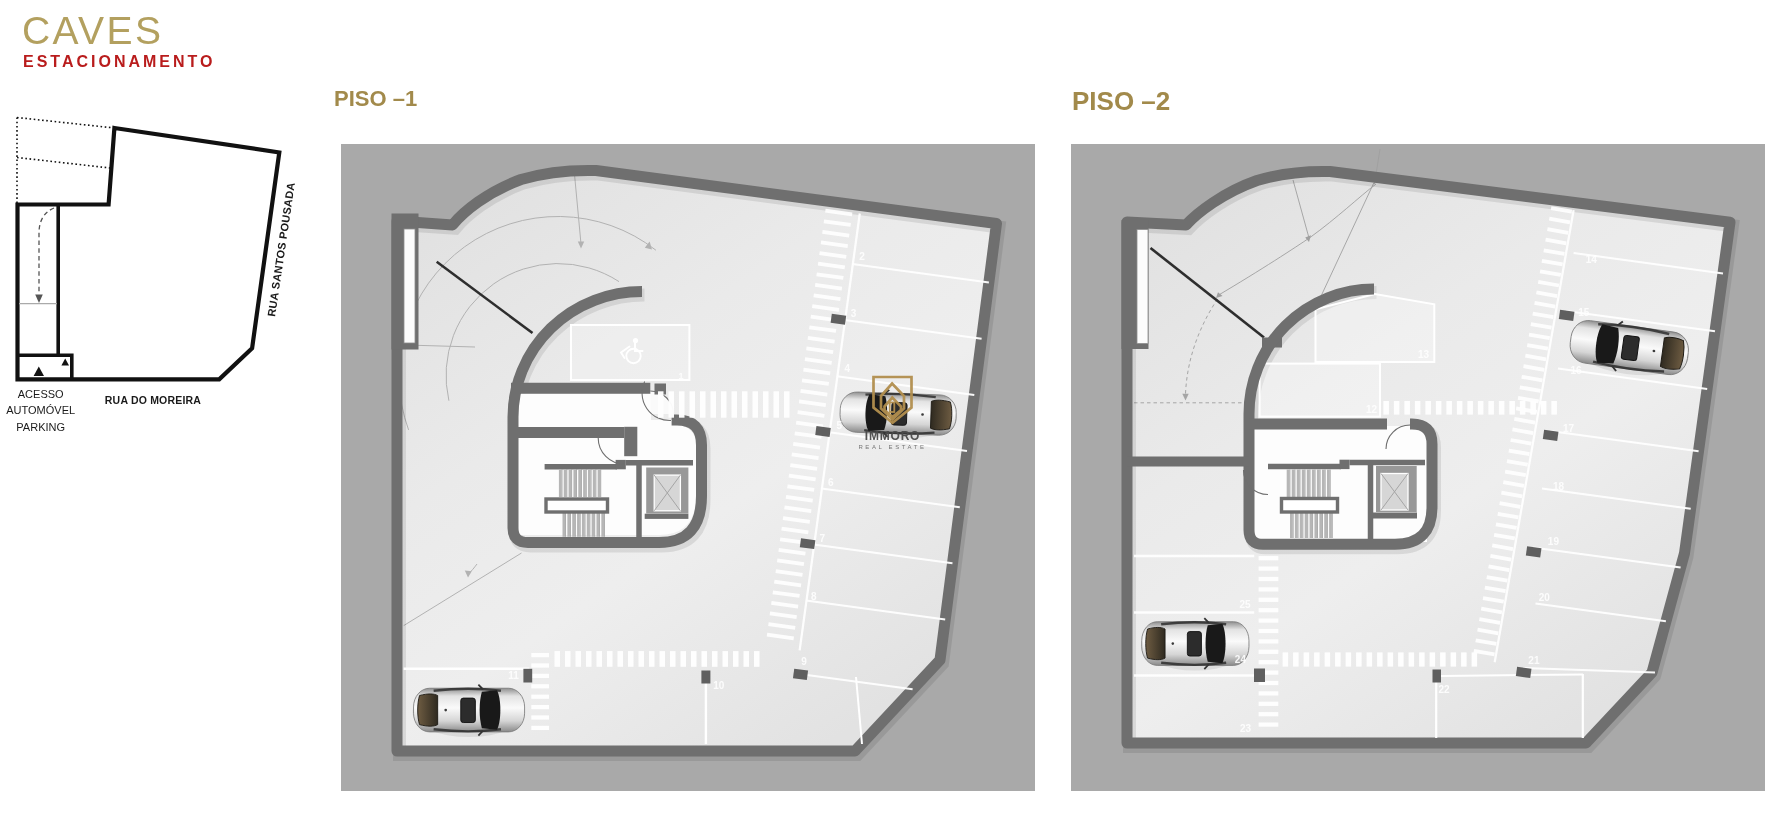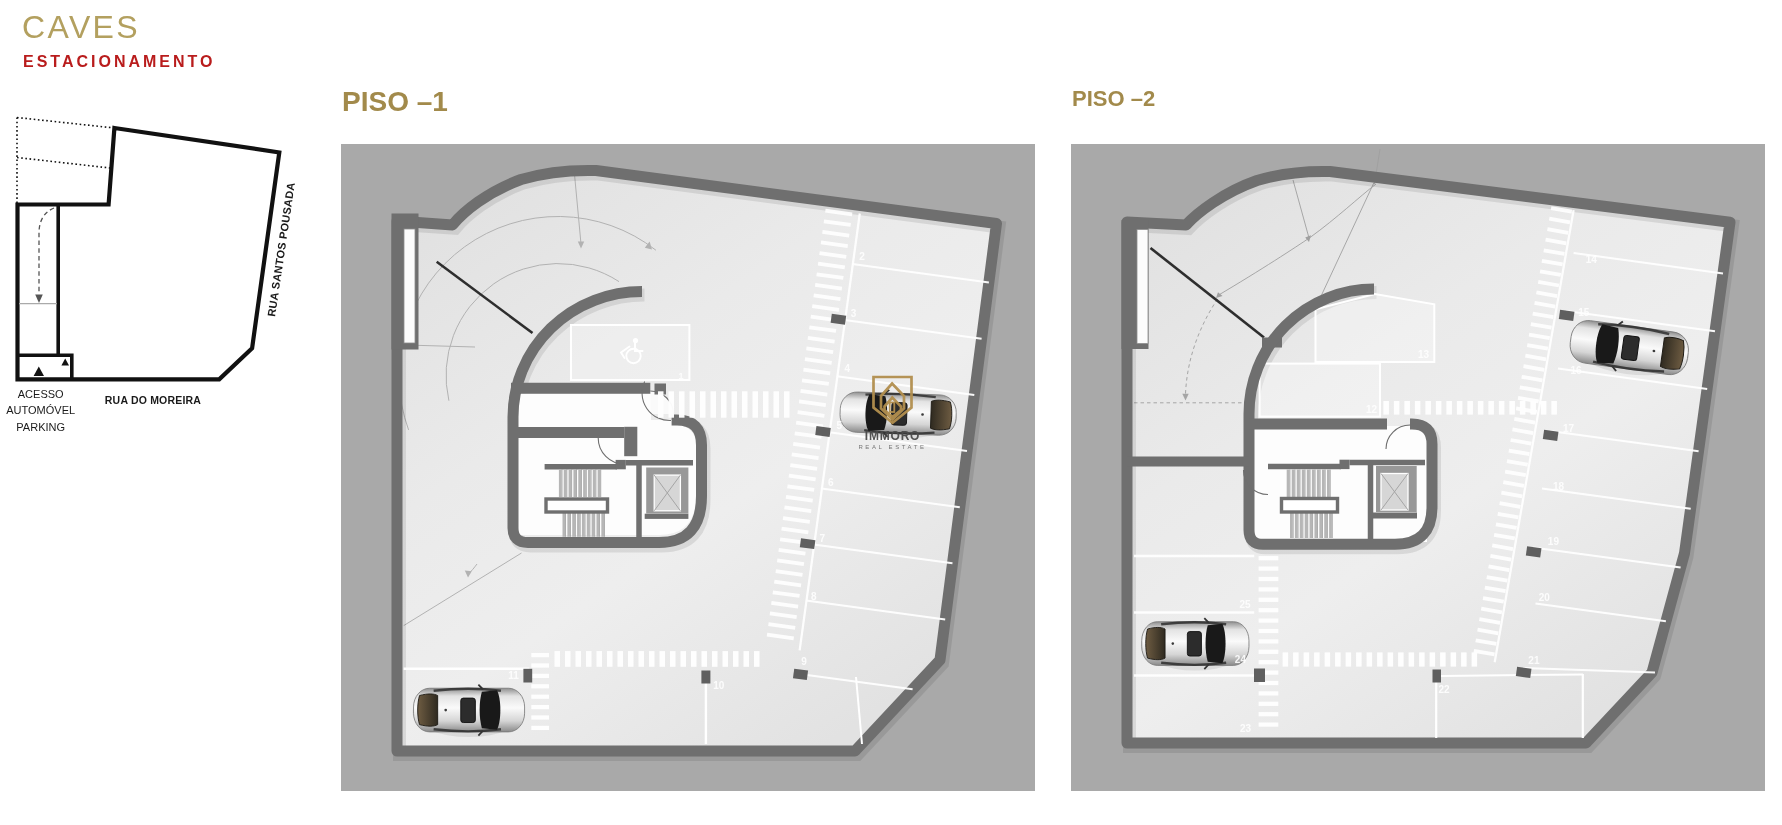--- a/index.html
+++ b/index.html
@@ -2,27 +2,27 @@
 <html><head>
 <meta charset="utf-8">
 <style>
 html,body{margin:0;padding:0;background:#ffffff;width:1782px;height:825px;overflow:hidden;
 font-family:"Liberation Sans",sans-serif;position:relative;}
 .abs{position:absolute;}
 </style>
 </head>
 <body>
 
-<div class="abs" style="left:22px;top:9px;font-size:32px;letter-spacing:2.4px;color:#b3a05f;">CAVES</div>
+<div class="abs" style="left:22px;top:9px;font-size:39px;letter-spacing:2.4px;color:#b3a05f;">CAVES</div>
 
 <div class="abs" style="left:23px;top:52.5px;font-size:16px;font-weight:bold;letter-spacing:3px;color:#b91c1c;">ESTACIONAMENTO</div>
 
-<div class="abs" style="left:342px;top:86px;font-size:28px;font-weight:bold;letter-spacing:0px;color:#a28a4b;">PISO –1</div>
-
-<div class="abs" style="left:1072px;top:86px;font-size:22px;font-weight:bold;letter-spacing:0px;color:#a28a4b;">PISO –2</div>
+<div class="abs" style="left:334px;top:86px;font-size:22px;font-weight:bold;letter-spacing:0px;color:#a28a4b;">PISO –1</div>
+
+<div class="abs" style="left:1072px;top:86px;font-size:26px;font-weight:bold;letter-spacing:0px;color:#a28a4b;">PISO –2</div>
 
 <svg class="abs" style="left:0;top:0;" width="330" height="450" viewBox="0 0 330 450">
 
 <g stroke="#111111" stroke-width="1.6" stroke-dasharray="1.6,2.6" fill="none">
 <line x1="17" y1="117.5" x2="114.4" y2="128"></line>
 <line x1="17" y1="157.5" x2="110" y2="168"></line>
 <line x1="17" y1="117.5" x2="17" y2="204.5"></line>
 </g>
 
 <path d="M114.4,128 L279.3,152.4 L252.1,348.2 L219.2,379.3 L17.5,379.3 L17.5,204.5 L108.6,204.5 Z" fill="none" stroke="#111111" stroke-width="4.2" stroke-linejoin="miter"></path>

